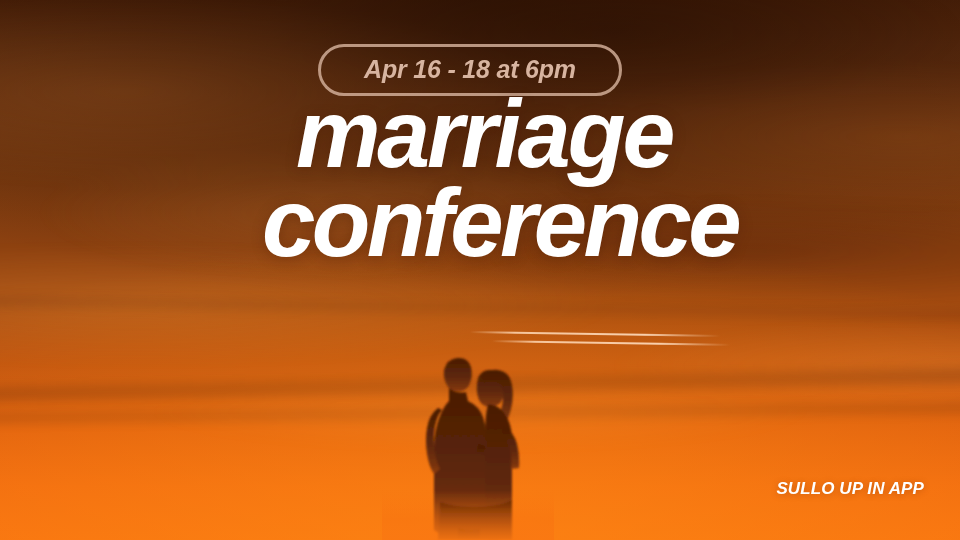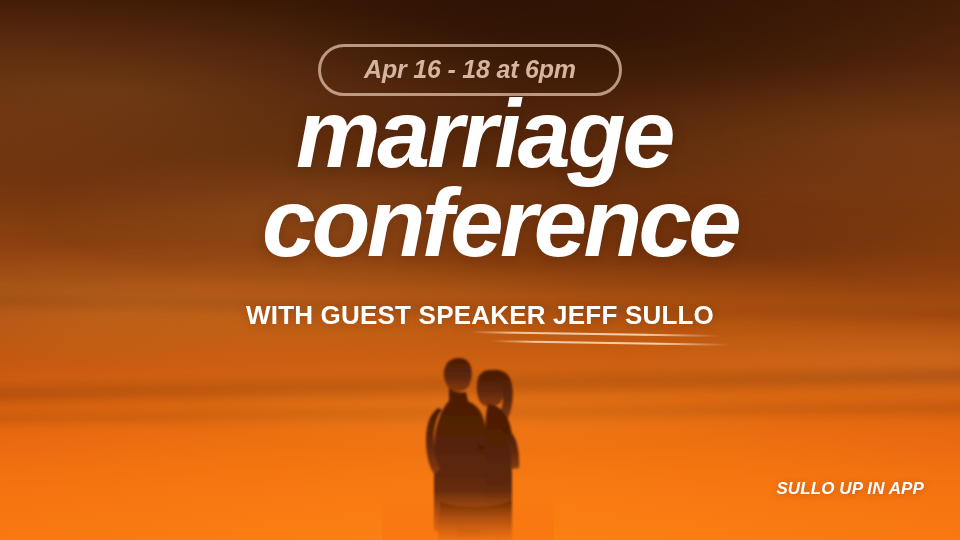--- a/index.html
+++ b/index.html
@@ -250,17 +250,16 @@
 
   <div class="date-badge">
     <span class="date-badge-text">Apr 16 - 18 at 6pm</span>
   </div>
 
   <div class="headline">
     <span class="headline-line l1">marriage</span>
     <span class="headline-line l2">conference</span>
   </div>
 
-  <div class="subtitle">WITH GUEST SPEAKER JEFF SULLO</div>
 
   <div class="signup">SULLO UP IN APP</div>
 
 </div>
 
 </body></html>

